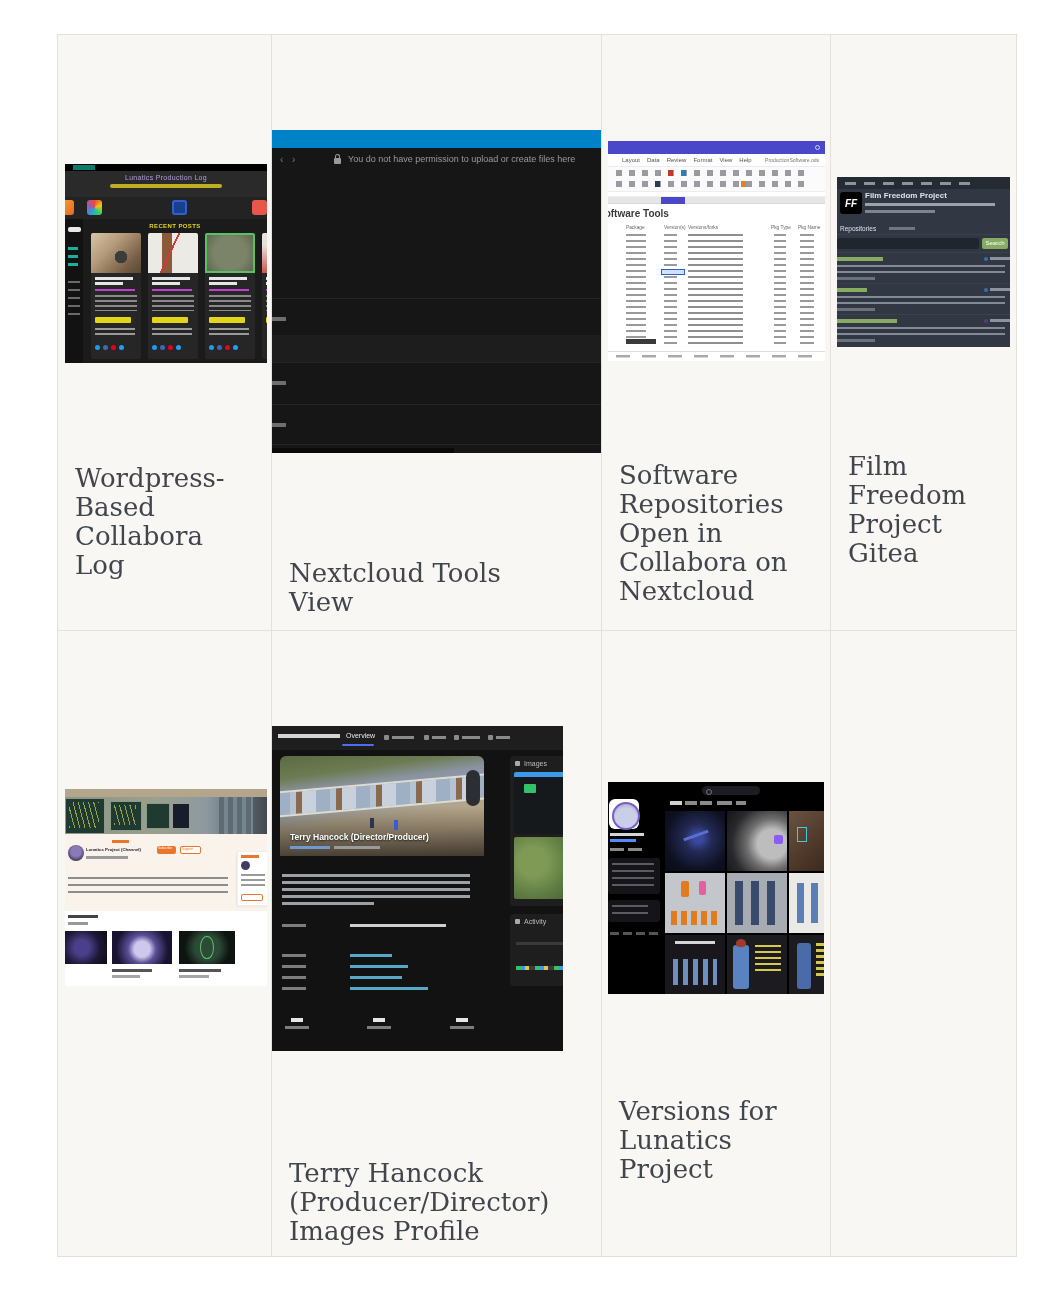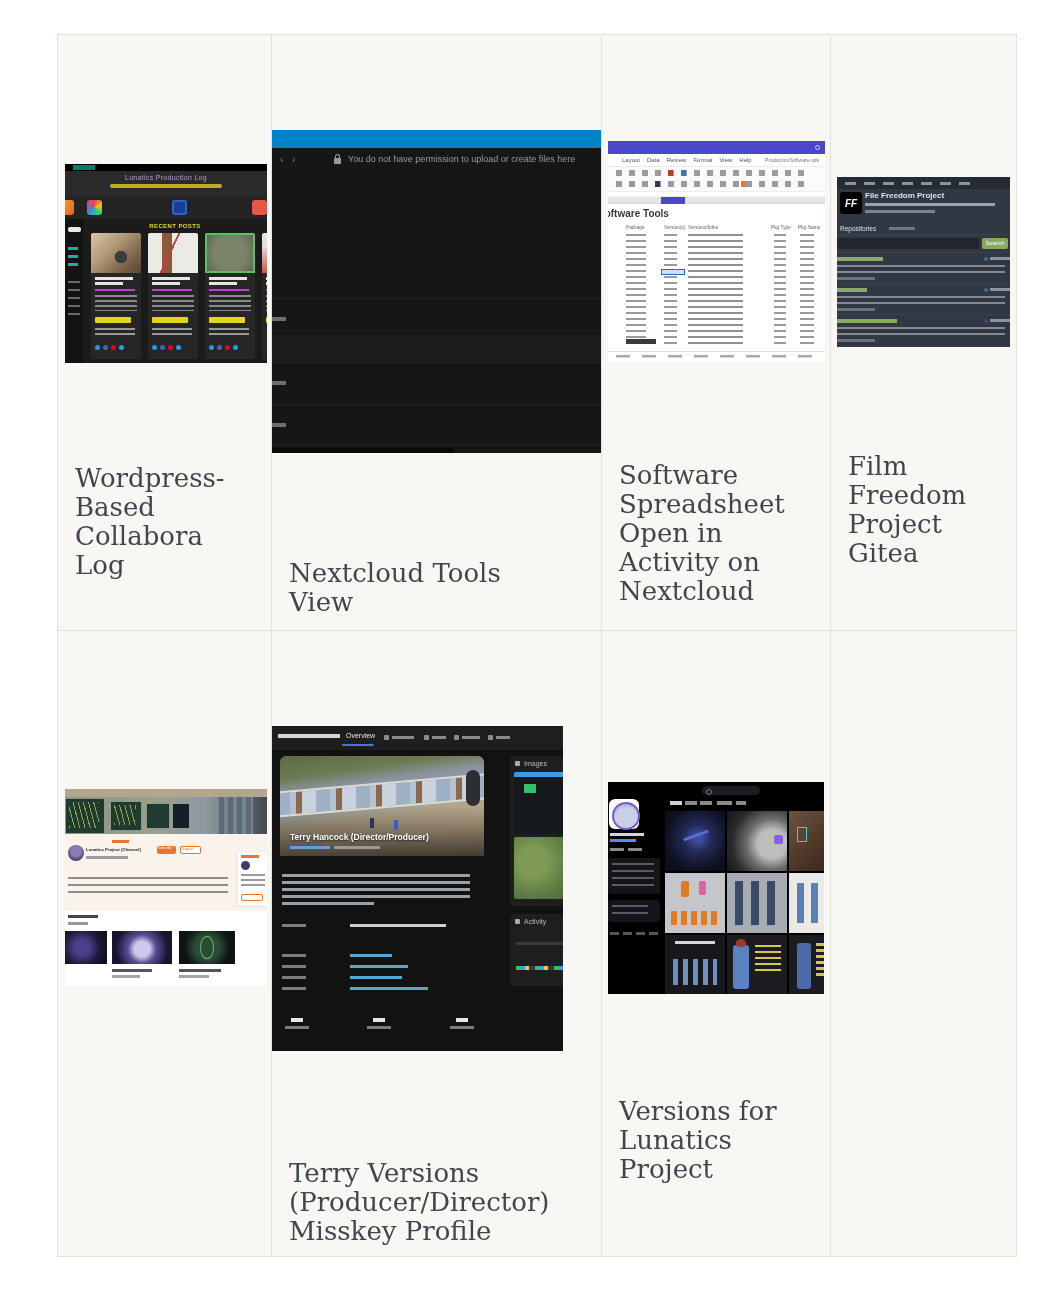--- a/index.html
+++ b/index.html
@@ -428,29 +428,29 @@
         <span class="t3-col" style="left:56px">Version(s)</span>
         <span class="t3-col" style="left:80px">Versions/forks</span>
         <span class="t3-col" style="left:163px">Pkg Type</span>
         <span class="t3-col" style="left:190px">Pkg Name</span>
         <div class="t3-rows"></div>
         <span class="t3-selcell"></span>
         <span class="t3-darkrow"></span>
       </div>
       <div class="t3-status"></div>
     </div>
-    <figcaption class="cap" style="top:426px;max-width:190px">Software Spreadsheet Open in Activity on Nextcloud</figcaption>
+    <figcaption class="cap" style="top:426px;max-width:190px">Software Repositories Open in Collabora on Nextcloud</figcaption>
   </figure>
 
   <figure class="cell">
     <div class="thumb t4">
       <div class="t4-nav"></div>
       <div class="t4-head">
         <div class="t4-logo">FF</div>
-        <div class="t4-title">File Freedom Project</div>
+        <div class="t4-title">Film Freedom Project</div>
         <div class="t4-desc"></div>
         <div class="t4-meta"></div>
       </div>
       <div class="t4-tabs">
         <span class="t4-tab">Repositories</span>
         <span class="t4-tab2"></span>
       </div>
       <div class="t4-searchrow">
         <div class="t4-input"></div>
         <div class="t4-btn">Search</div>
@@ -614,21 +614,21 @@
               <span class="ic"></span>
               <span>Activity</span>
             </div>
           <div class="t6-act">
             <div class="t6-actline"></div>
             <div class="t6-actbar"></div>
           </div>
         </div>
       </div>
     </div>
-    <figcaption class="cap" style="top:528px;max-width:300px">Terry Versions (Producer/Director) Misskey Profile</figcaption>
+    <figcaption class="cap" style="top:528px;max-width:300px">Terry Hancock (Producer/Director) Images Profile</figcaption>
   </figure>
 
   <figure class="cell">
     <div class="thumb t7">
       <div class="t7-side">
         <span class="t7-avatar"></span>
         <span class="t7-nm"></span>
         <span class="t7-hd"></span>
         <span class="t7-st1"></span>
         <span class="t7-st2"></span>

